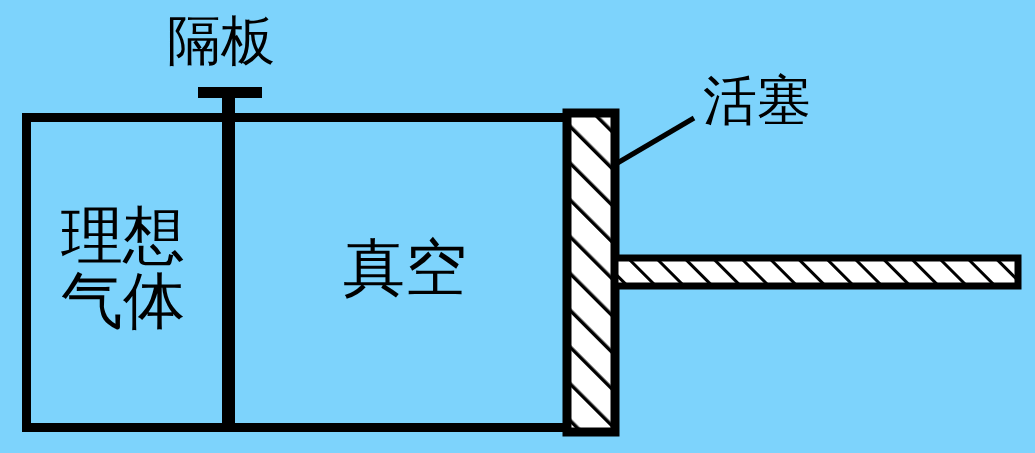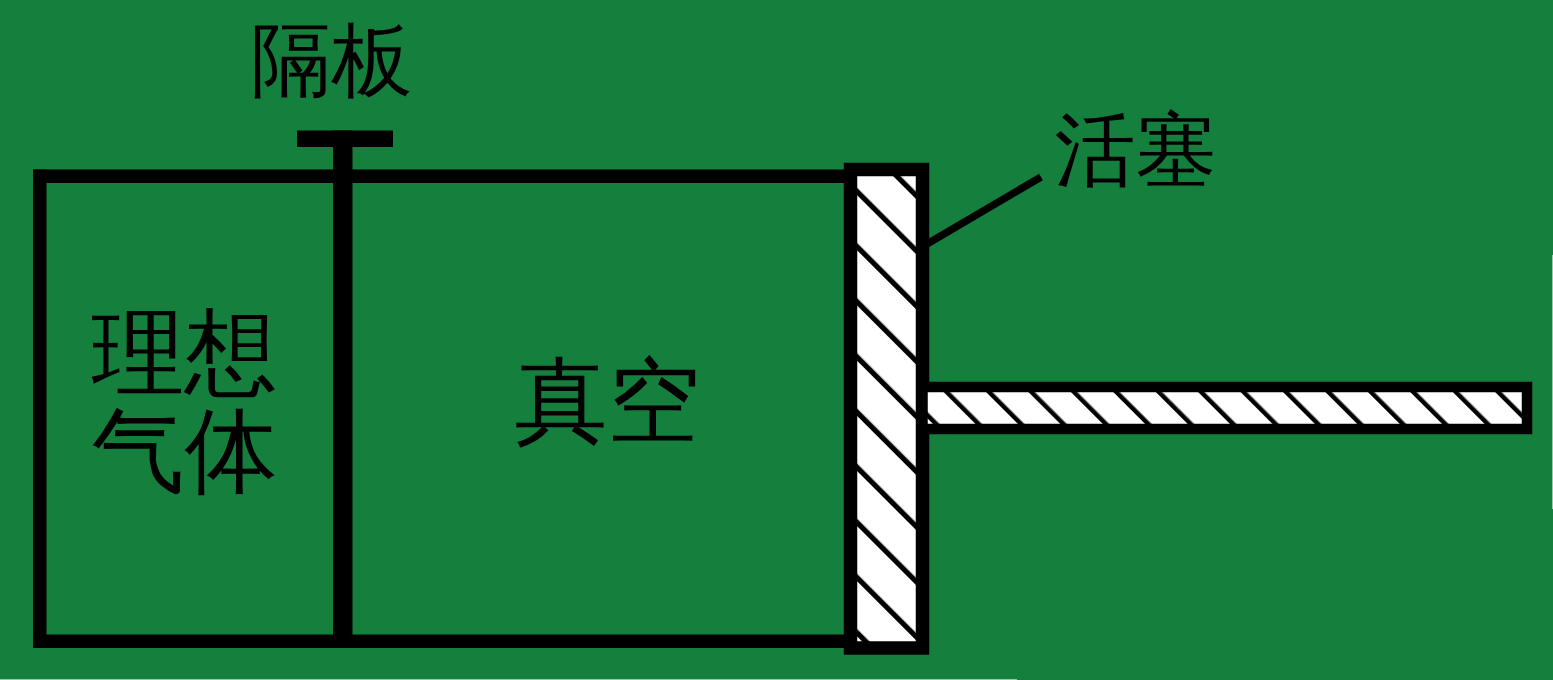--- a/index.html
+++ b/index.html
@@ -7,21 +7,21 @@
     padding: 0;
     background: #ffffff;
   }
   body {
     font-family: "DejaVu Sans", sans-serif;
   }
   #stage {
     position: relative;
     width: 1035px;
     height: 453px;
-    background: #15803d;
+    background: #7dd3fc;
     overflow: hidden;
   }
   #diagram-svg {
     position: absolute;
     left: 0;
     top: 0;
     width: 1035px;
     height: 453px;
     display: block;
   }

